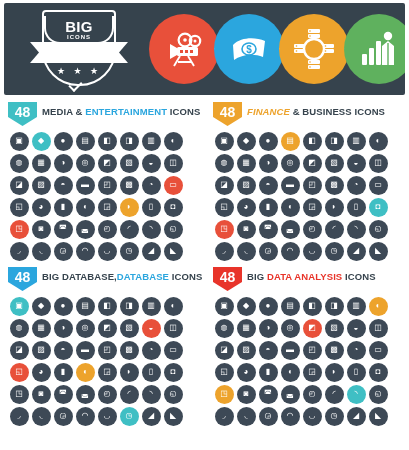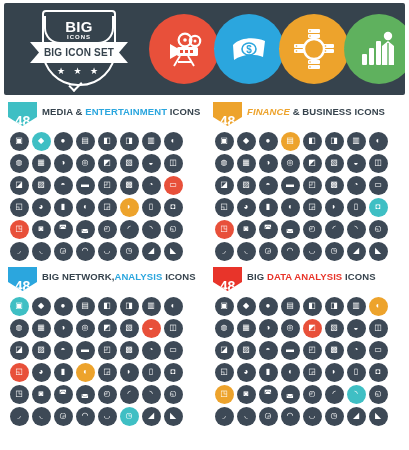--- a/index.html
+++ b/index.html
@@ -84,21 +84,21 @@
   .sect.s2{left:209px;top:102px;}
   .sect.s3{left:4px;top:267px;}
   .sect.s4{left:209px;top:267px;}
 
   .sect-head{position:relative;height:26px;}
   .num-badge{
     position:absolute;left:4px;top:0;width:29px;height:24px;
     clip-path:polygon(0 0,100% 0,100% 62%,50% 100%,0 62%);
     color:#fff;font-weight:bold;font-size:14px;
     display:flex;align-items:flex-start;justify-content:center;
-    padding-top:11px;box-sizing:border-box;
+    padding-top:2px;box-sizing:border-box;
   }
   .sect-title{
     position:absolute;left:38px;top:4px;
     font-size:9.5px;font-weight:bold;color:#36434d;
     letter-spacing:.1px;white-space:nowrap;
   }
   .sect-title .accent{font-weight:bold;}
 
   .grid{
     position:absolute;left:4px;top:28px;
@@ -123,21 +123,20 @@
 
   <div class="hero">
 
     <div class="badge-logo">
       <div class="shield"></div>
       <div class="laurel l"></div>
       <div class="laurel r"></div>
       <div class="big-word">BIG</div>
       <div class="icons-word">ICONS</div>
       <div class="ribbon"></div>
-      <div class="ribbon-text">BIG ICON SET</div>
       <div class="ribbon-notch l"></div>
       <div class="ribbon-notch r"></div>
       <div class="stars">★ ★ ★</div>
       <div class="chev"></div>
     </div>
 
     <div class="circ" id="c0" style="left: 145px; background: rgb(232, 80, 58);">
       <svg width="40" height="40" viewBox="0 0 40 40">
         <circle cx="21" cy="11" r="6.4" fill="none" stroke="#fff" stroke-width="2.2"></circle>
         <circle cx="31" cy="12" r="5.2" fill="none" stroke="#fff" stroke-width="2.2"></circle>
@@ -505,21 +504,21 @@
         </div>
         <div class="cell">
           <div class="dot">◣</div>
         </div>
       </div>
   </div>
 
   <div class="sect s3">
     <div class="sect-head">
       <div class="num-badge" style="background: rgb(43, 166, 222);">48</div>
-      <div class="sect-title"><span>BIG NETWORK,</span><span class="accent" style="color: rgb(43, 166, 222);">ANALYSIS</span><span> ICONS</span></div>
+      <div class="sect-title"><span>BIG DATABASE,</span><span class="accent" style="color: rgb(43, 166, 222);">DATABASE</span><span> ICONS</span></div>
     </div>
     <div class="grid">
         <div class="cell">
           <div class="dot" style="background: rgb(63, 191, 196);">▣</div>
         </div>
         <div class="cell">
           <div class="dot">◆</div>
         </div>
         <div class="cell">
           <div class="dot">●</div>

